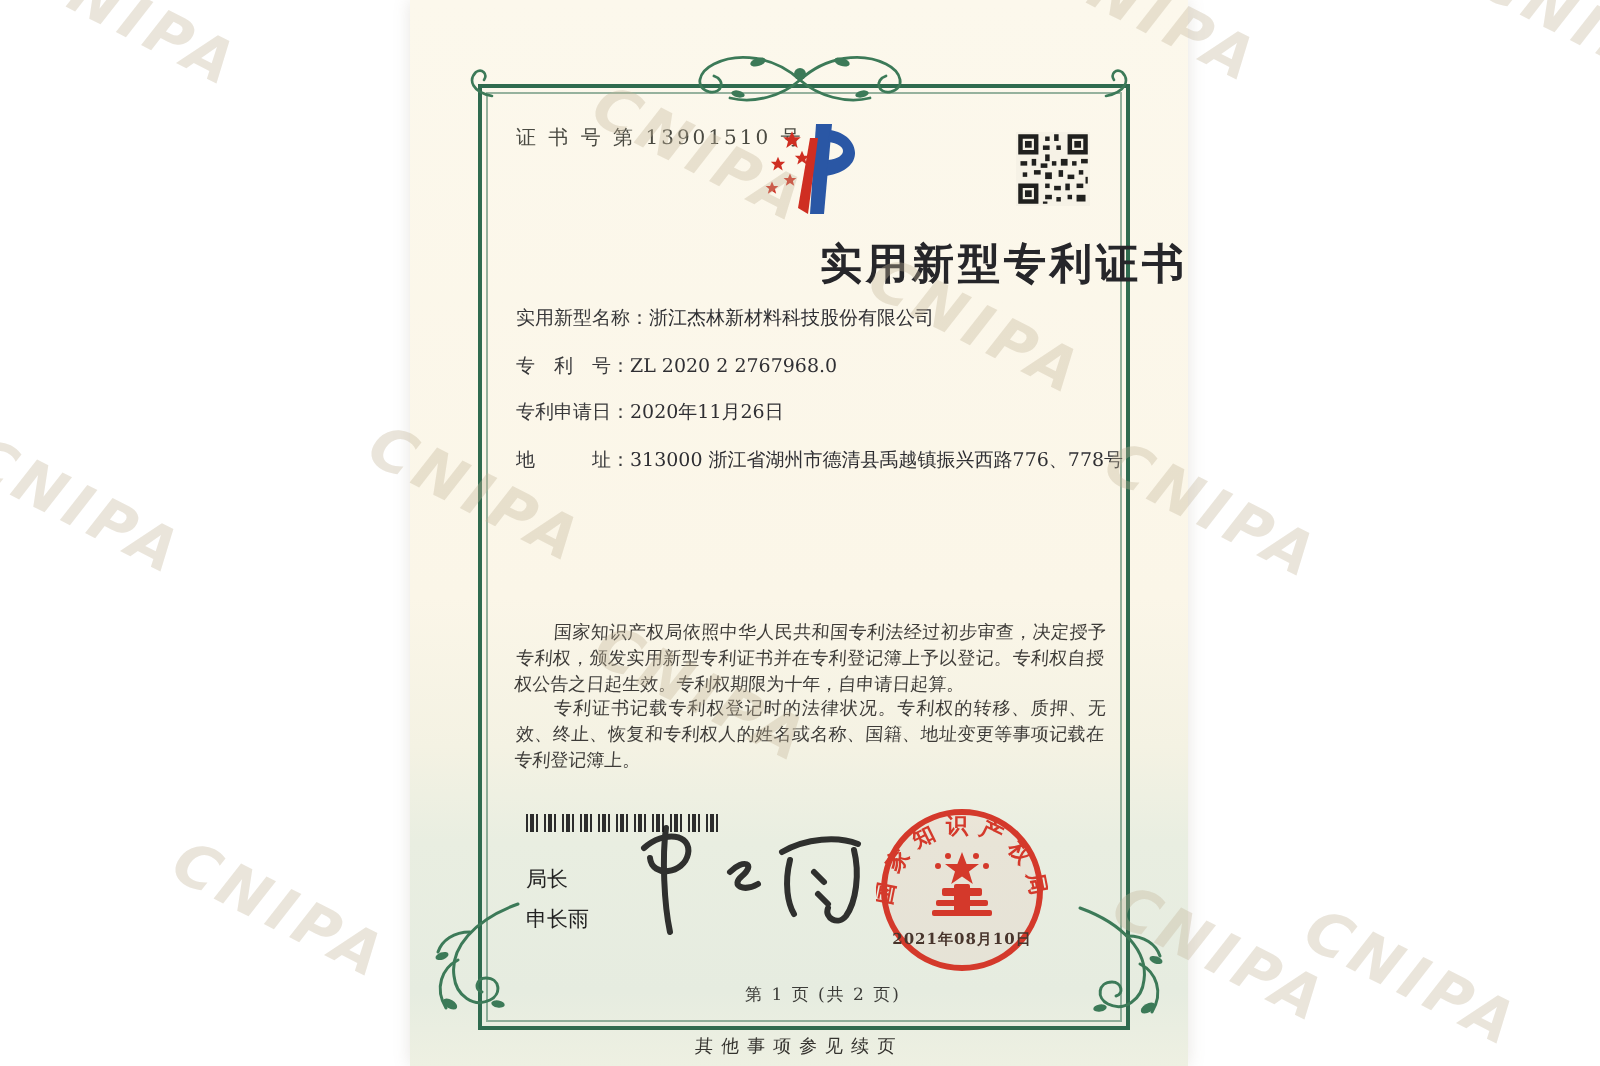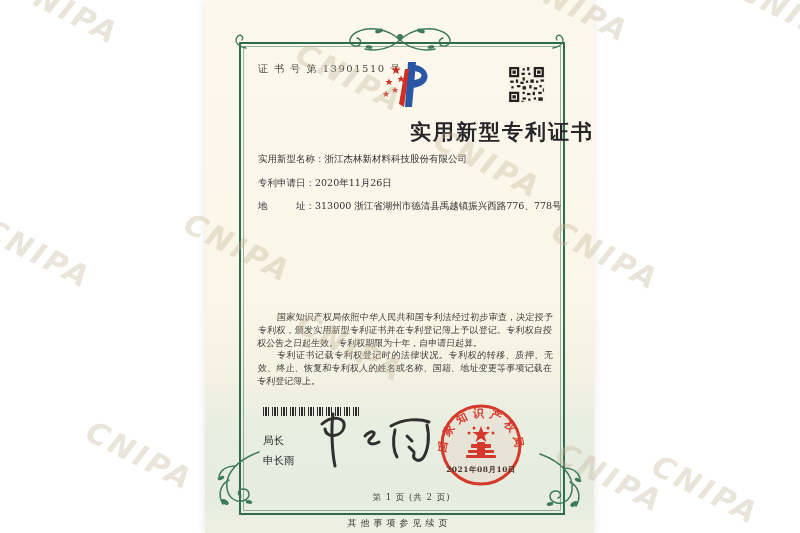--- a/index.html
+++ b/index.html
@@ -189,20 +189,23 @@
       </g>
     </svg>
 
     <div class="title">实用新型专利证书</div>
 
     <div class="fields">
       <div class="field-row">
         <span class="f-label">实用新型名称：</span><span class="f-value">浙江杰林新材料科技股份有限公司</span>
       </div>
       <div class="field-row">
+        <span class="f-label">专　利　号：</span><span class="f-value">ZL 2020 2 2767968.0</span>
+      </div>
+      <div class="field-row">
         <span class="f-label">专利申请日：</span><span class="f-value">2020年11月26日</span>
       </div>
       <div class="field-row">
         <span class="f-label">地　　　址：</span><span class="f-value">313000 浙江省湖州市德清县禹越镇振兴西路776、778号</span>
       </div>
     </div>
 
     <div class="law">
       <p>国家知识产权局依照中华人民共和国专利法经过初步审查，决定授予专利权，颁发实用新型专利证书并在专利登记簿上予以登记。专利权自授权公告之日起生效。专利权期限为十年，自申请日起算。</p>
       <p>专利证书记载专利权登记时的法律状况。专利权的转移、质押、无效、终止、恢复和专利权人的姓名或名称、国籍、地址变更等事项记载在专利登记簿上。</p>

